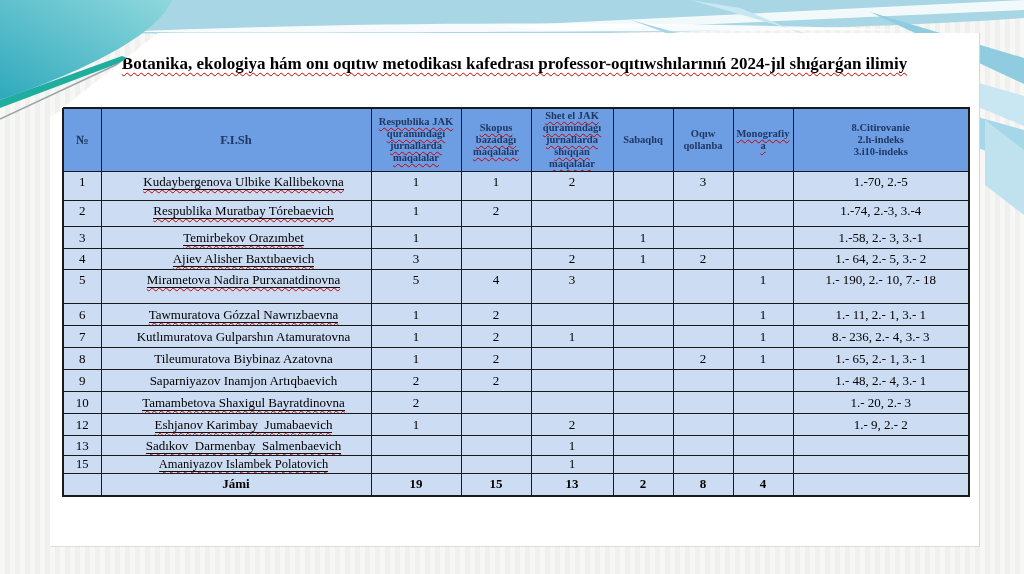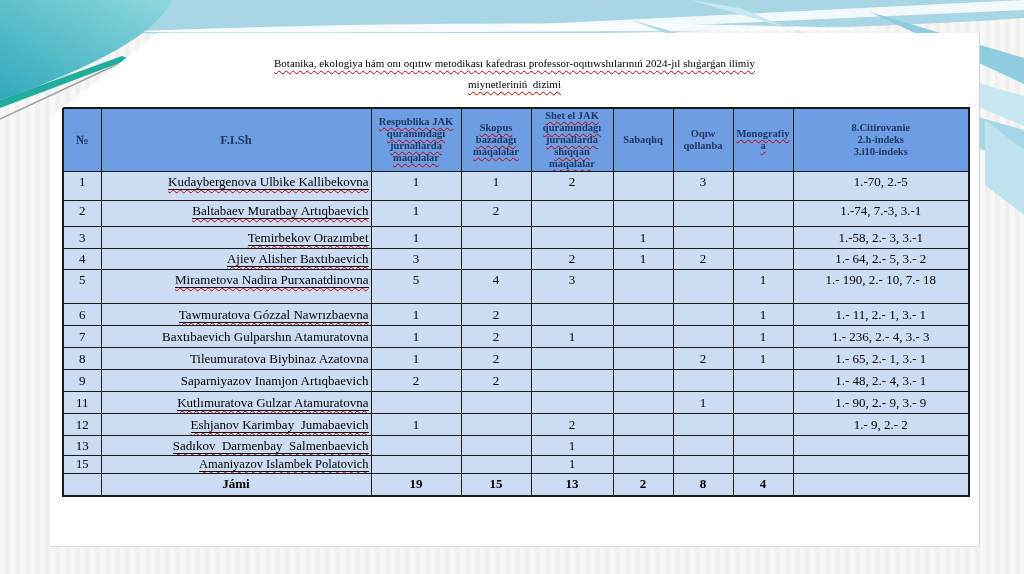--- a/index.html
+++ b/index.html
@@ -16,21 +16,21 @@
   }
   .bg-svg{position:absolute;left:0;top:0;width:1024px;height:574px;}
   .panel{
     position:absolute;left:50px;top:33px;width:930px;height:514px;
     background:#ffffff;
     border-right:1px solid #d5d5d5;border-bottom:1px solid #dedede;
     clip-path:polygon(0 85px,108px 0,930px 0,930px 514px,0 514px);
   }
   .title-block{margin-top:20px;text-align:center;color:#000;}
   .title-line{
-    font-size:11px;font-weight:normal;line-height:21px;white-space:pre-wrap;
+    font-size:17px;font-weight:bold;line-height:21px;white-space:pre-wrap;
     text-decoration:underline wavy var(--squiggle) 1px;
     text-underline-offset:3px;text-decoration-skip-ink:none;
   }
   .tbl-wrap{position:absolute;left:12px;top:74px;}
   table{border-collapse:collapse;table-layout:fixed;width:906px;
         border:2px solid var(--border);}
   col.c-no{width:38px;} col.c-name{width:270px;} col.c-r1{width:90px;}
   col.c-r2{width:70px;} col.c-r3{width:82px;} col.c-r4{width:60px;}
   col.c-r5{width:60px;} col.c-r6{width:60px;} col.c-cit{width:176px;}
   th,td{border:1px solid var(--border);overflow:hidden;}
@@ -41,21 +41,21 @@
   }
   thead th .sq{
     text-decoration:underline wavy var(--squiggle) 1px;
     text-underline-offset:2px;text-decoration-skip-ink:none;
   }
   th.h-no,th.h-name{font-size:12.5px;}
   tbody td, tfoot td{
     background:var(--row-bg);font-size:13px;color:#000;
     text-align:center;vertical-align:middle;padding:0 2px;
   }
-  tbody td.name{text-align:right;padding-left:17px;}
+  tbody td.name{text-align:center;padding-left:17px;}
   .nm{
     white-space:pre-wrap;border-bottom:1px solid #111;
     text-decoration:underline wavy var(--squiggle) 1px;
     text-underline-offset:2.5px;text-decoration-skip-ink:none;
   }
   tr.plain .nm{border-bottom:none;text-decoration:none;}
   tbody tr{height:22px;}
   tbody tr:nth-child(1){height:29px;}
   tbody tr:nth-child(2){height:26px;}
   tbody tr:nth-child(4){height:21px;}
@@ -102,21 +102,20 @@
   </defs>
   <path d="M0,0 L172,0 C160,28 110,62 0,100 Z" fill="url(#tealGrad)"></path>
   <polygon points="0,100 122,56 130,59 0,108" fill="#1fae9e"></polygon>
   <line x1="0" y1="119" x2="120" y2="63" stroke="#9aa4aa" stroke-width="1.5"></line>
 </svg>
 
 <div class="panel">
 
   <div class="title-block">
     <div class="title-line">Botanika, ekologiya hám onı oqıtıw metodikası kafedrası professor-oqıtıwshılarınıń 2024-jıl shıǵarǵan ilimiy</div>
-    <div class="title-line">miynetleriniń  dizimi</div>
   </div>
 
   <div class="move-handle">+</div>
   <div class="resize-handle"></div>
 
   <div class="tbl-wrap">
     <table>
       <colgroup>
         <col class="c-no">
           <col class="c-name">
@@ -152,28 +151,28 @@
     <td>1</td>
     <td>1</td>
     <td>2</td>
     <td></td>
     <td>3</td>
     <td></td>
     <td>1.-70, 2.-5</td>
   </tr>
           <tr>
     <td>2</td>
-    <td class="name"><span class="nm">Baltabaev Muratbay Artıqbaevich</span></td>
-    <td>1</td>
-    <td>2</td>
-    <td></td>
-    <td></td>
-    <td></td>
-    <td></td>
-    <td>1.-74, 7.-3,  3.-1</td>
+    <td class="name"><span class="nm">Respublika Muratbay Tórebaevich</span></td>
+    <td>1</td>
+    <td>2</td>
+    <td></td>
+    <td></td>
+    <td></td>
+    <td></td>
+    <td>1.-74, 2.-3,  3.-4</td>
   </tr>
           <tr>
     <td>3</td>
     <td class="name"><span class="nm">Temirbekov Orazımbet</span></td>
     <td>1</td>
     <td></td>
     <td></td>
     <td>1</td>
     <td></td>
     <td></td>
@@ -207,28 +206,28 @@
     <td>1</td>
     <td>2</td>
     <td></td>
     <td></td>
     <td></td>
     <td>1</td>
     <td>1.- 11, 2.- 1, 3.- 1</td>
   </tr>
           <tr class="plain">
     <td>7</td>
-    <td class="name"><span class="nm">Baxtıbaevich Gulparshın Atamuratovna</span></td>
-    <td>1</td>
-    <td>2</td>
-    <td>1</td>
-    <td></td>
-    <td></td>
-    <td>1</td>
-    <td>1.- 236, 2.- 4, 3.- 3</td>
+    <td class="name"><span class="nm">Kutlımuratova Gulparshın Atamuratovna</span></td>
+    <td>1</td>
+    <td>2</td>
+    <td>1</td>
+    <td></td>
+    <td></td>
+    <td>1</td>
+    <td>8.- 236, 2.- 4, 3.- 3</td>
   </tr>
           <tr class="plain">
     <td>8</td>
     <td class="name"><span class="nm">Tileumuratova Biybinaz Azatovna</span></td>
     <td>1</td>
     <td>2</td>
     <td></td>
     <td></td>
     <td>2</td>
     <td>1</td>
@@ -239,29 +238,29 @@
     <td class="name"><span class="nm">Saparniyazov Inamjon Artıqbaevich</span></td>
     <td>2</td>
     <td>2</td>
     <td></td>
     <td></td>
     <td></td>
     <td></td>
     <td>1.- 48, 2.- 4, 3.- 1</td>
   </tr>
           <tr>
-    <td>11</td>
-    <td class="name"><span class="nm">Kutlımuratova Gulzar Atamuratovna</span></td>
-    <td></td>
-    <td></td>
-    <td></td>
-    <td></td>
-    <td>1</td>
-    <td></td>
-    <td>1.- 90, 2.- 9, 3.- 9</td>
+    <td>10</td>
+    <td class="name"><span class="nm">Tamambetova Shaxigul Bayratdinovna</span></td>
+    <td>2</td>
+    <td></td>
+    <td></td>
+    <td></td>
+    <td></td>
+    <td></td>
+    <td>1.- 20, 2.- 3</td>
   </tr>
           <tr>
     <td>12</td>
     <td class="name"><span class="nm">Eshjanov Karimbay  Jumabaevich</span></td>
     <td>1</td>
     <td></td>
     <td>2</td>
     <td></td>
     <td></td>
     <td></td>

